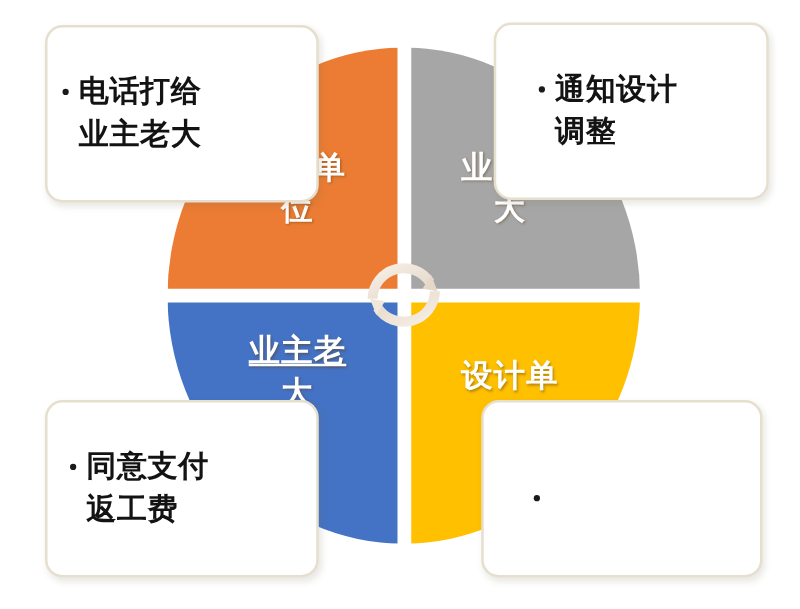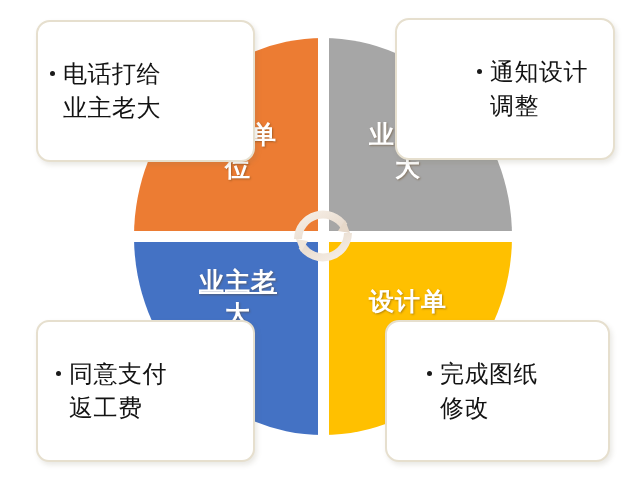--- a/index.html
+++ b/index.html
@@ -96,22 +96,22 @@
     box-sizing: border-box;
     background: #ffffff;
     border: 2px solid #E6DFCE;
     border-radius: 14px;
     box-shadow: 2px 3px 5px rgba(120,110,90,0.16);
     z-index: 8;
     display: flex;
     align-items: center;
   }
   #card-tl { left: 36px;  top: 20px;  width: 219px; height: 142px; }
-  #card-tr { left: 395px; top: 18px;  width: 220px; height: 142px; padding-left: 46px; }
-  #card-bl { left: 36px;  top: 320px; width: 219px; height: 142px; border-radius: 13px; }
+  #card-tr { left: 395px; top: 18px;  width: 220px; height: 142px; }
+  #card-bl { left: 36px;  top: 320px; width: 219px; height: 142px; }
   #card-br { left: 385px; top: 320px; width: 225px; height: 142px; }
 
   .bullet-row {
     display: flex;
     align-items: flex-start;
     width: 100%;
     padding: 0 6px 0 12px;
     box-sizing: border-box;
   }
   .bullet-dot {
@@ -119,21 +119,21 @@
     width: 5px;
     height: 5px;
     border-radius: 50%;
     background: #1a1a1a;
     margin-top: 14px;
     margin-right: 8px;
   }
   .bullet-text {
     color: #131313;
     font-size: 24px;
-    font-weight: normal;
+    font-weight: bold;
     line-height: 1.42;
     letter-spacing: 0.5px;
     white-space: pre-line;
   }
   
   #card-tr .bullet-row { padding-left: 34px; }
   #card-br .bullet-row { padding-left: 40px; }
   #card-bl .bullet-row { padding-left: 18px; }
 </style>
 </head>
@@ -213,18 +213,16 @@
     <div class="bullet-row">
       <span class="bullet-dot"></span>
       <span class="bullet-text">同意支付
 返工费</span>
     </div>
   </div>
 
   <div class="card" id="card-br">
     <div class="bullet-row">
       <span class="bullet-dot"></span>
-      <span class="bullet-text">完成图纸
-修改</span>
     </div>
   </div>
 
 </div>
 
 </body></html>

